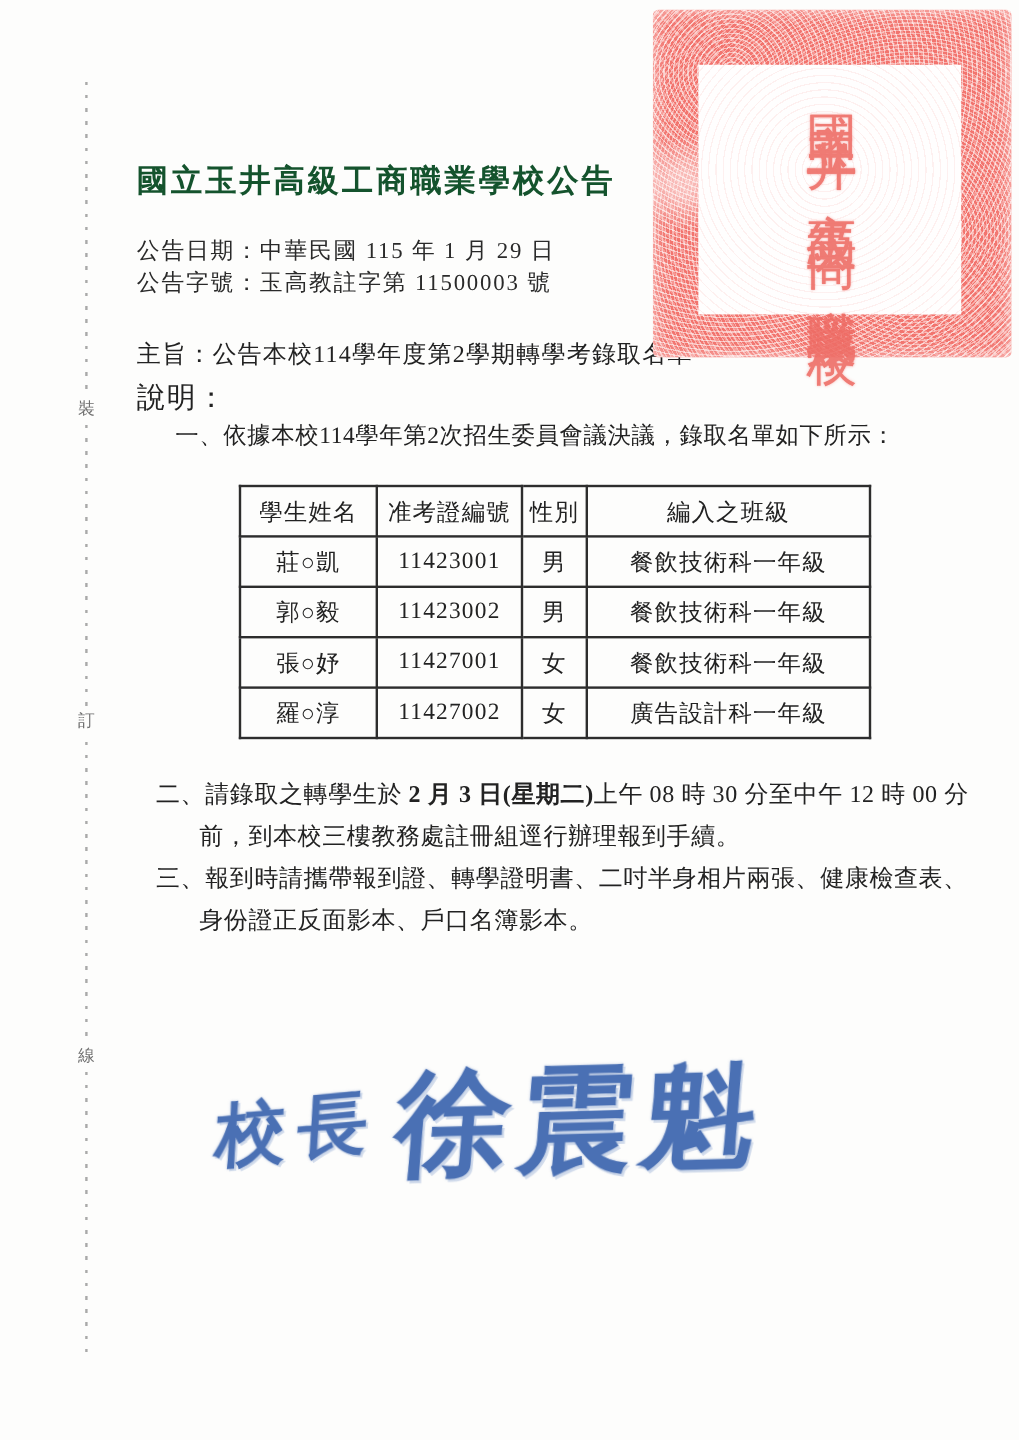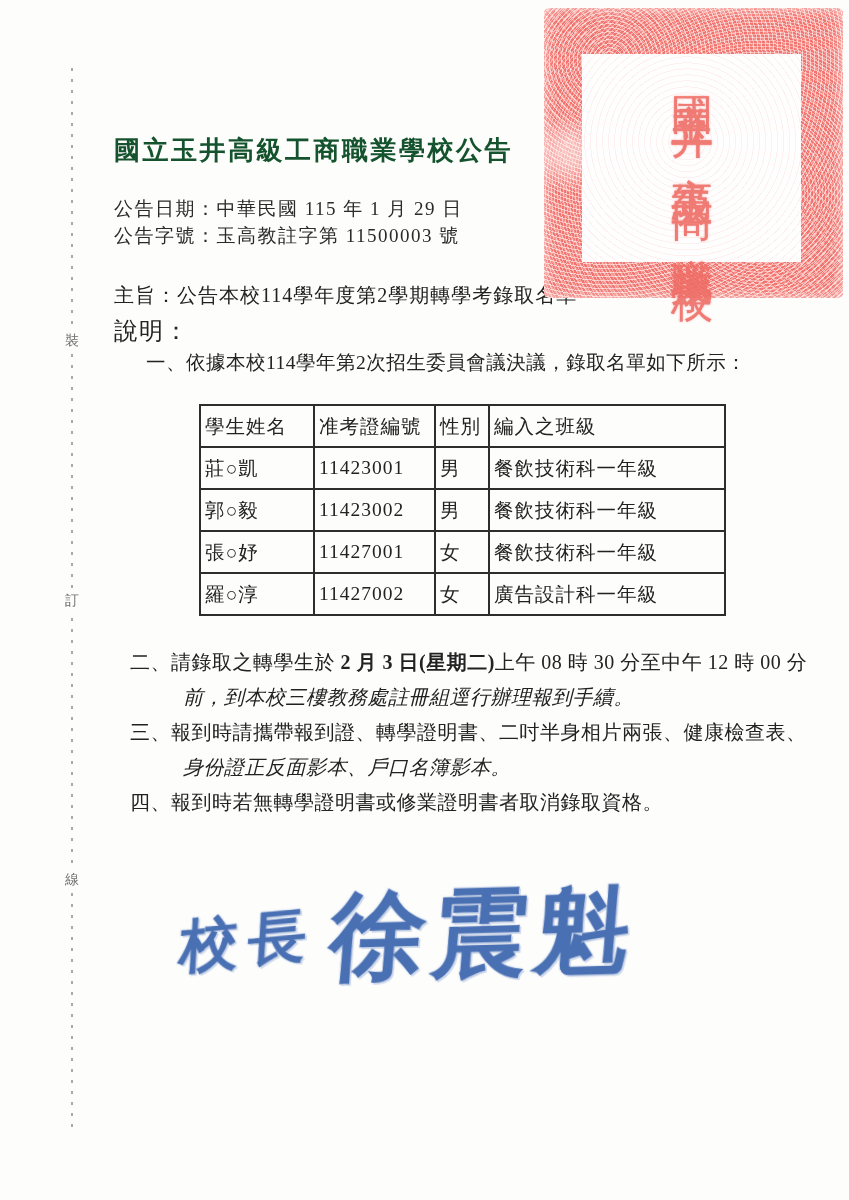--- a/index.html
+++ b/index.html
@@ -25,29 +25,29 @@
     letter-spacing:2.5px;color:#14532d;
   }
   .meta-line{position:absolute;left:114px;font-size:19px;letter-spacing:1.5px;color:#2a2a2a;}
   .meta-date{top:196px}.meta-number{top:223px}
   
   .subject{position:absolute;left:114px;top:282px;font-size:20px;letter-spacing:1px;color:#222;}
   .exp-label{position:absolute;left:114px;top:315px;font-size:24px;letter-spacing:1px;color:#222;}
   .item-1{position:absolute;left:146px;top:349px;font-size:19.5px;letter-spacing:.5px;color:#222;white-space:nowrap;text-align:center;}
   .items-lower{position:absolute;left:130px;top:645px;font-size:20px;color:#222;letter-spacing:.5px;}
   .items-lower .line{white-space:nowrap;line-height:35px;}
-  .items-lower .cont{margin-left:53px;font-style:italic;}
+  .items-lower .cont{margin-left:36px;}
   .items-lower b{font-weight:bold;}
   
   table.admit{
     position:absolute;left:199px;top:404px;border-collapse:collapse;
     font-size:19.5px;color:#222;
   }
   table.admit th,table.admit td{
-    border:2px solid #2d2d2d;text-align:left;font-weight:normal;
+    border:2px solid #2d2d2d;text-align:center;font-weight:normal;
     height:40px;padding:0 4px;letter-spacing:1px;
   }
   .col-name{width:104px}.col-id{width:111px}.col-sex{width:44px}.col-class{width:226px}
   
   .seal{
     position:absolute;left:544px;top:8px;width:299px;height:290px;
     background-color:#f2746e;border-radius:5px;
     background-image:
       repeating-radial-gradient(circle at 22% 18%, rgba(255,255,255,.55) 0 1px, transparent 1px 4px),
       repeating-radial-gradient(circle at 72% 64%, rgba(255,245,244,.45) 0 1px, transparent 1px 3px),
@@ -140,23 +140,20 @@
 
   <div class="items-lower">
     <div>
       <div class="line"><span>二、</span><span>請錄取之轉學生於 </span><b>2 月 3 日(星期二)</b><span>上午 08 時 30 分至中午 12 時 00 分</span></div>
       <div class="line cont">前，到本校三樓教務處註冊組逕行辦理報到手續。</div>
     </div>
     <div>
       <div class="line"><span>三、</span><span>報到時請攜帶報到證、轉學證明書、二吋半身相片兩張、健康檢查表、</span></div>
       <div class="line cont">身份證正反面影本、戶口名簿影本。</div>
     </div>
-    <div>
-      <div class="line"><span>四、</span><span>報到時若無轉學證明書或修業證明書者取消錄取資格。</span></div>
-    </div>
   </div>
 
   <div class="seal">
     <div class="seal-inner">
       <div class="seal-text">
         <span class="seal-col">國立玉井</span>
         <span class="seal-col">高級工商</span>
         <span class="seal-col">職業學校</span>
       </div>
     </div>

